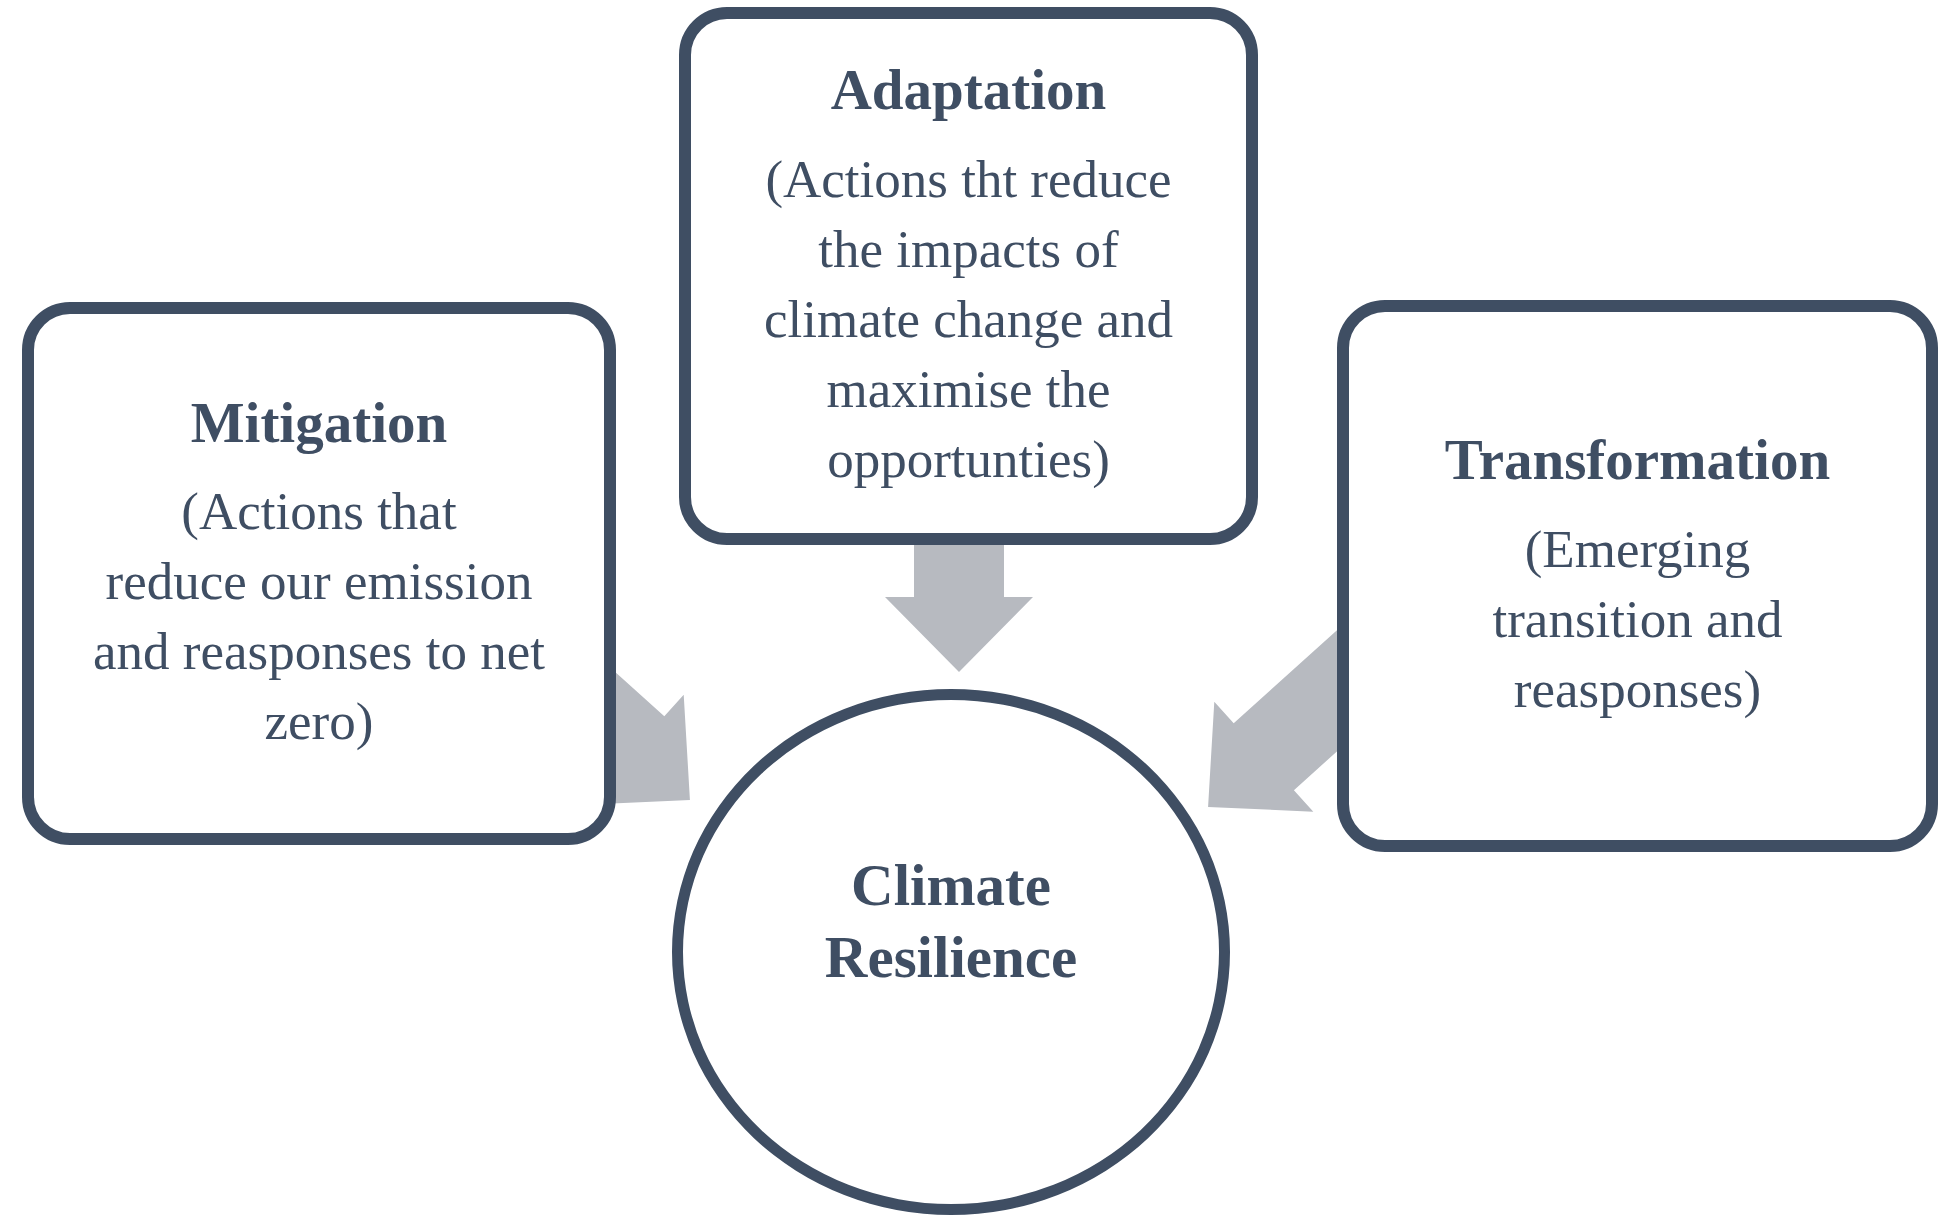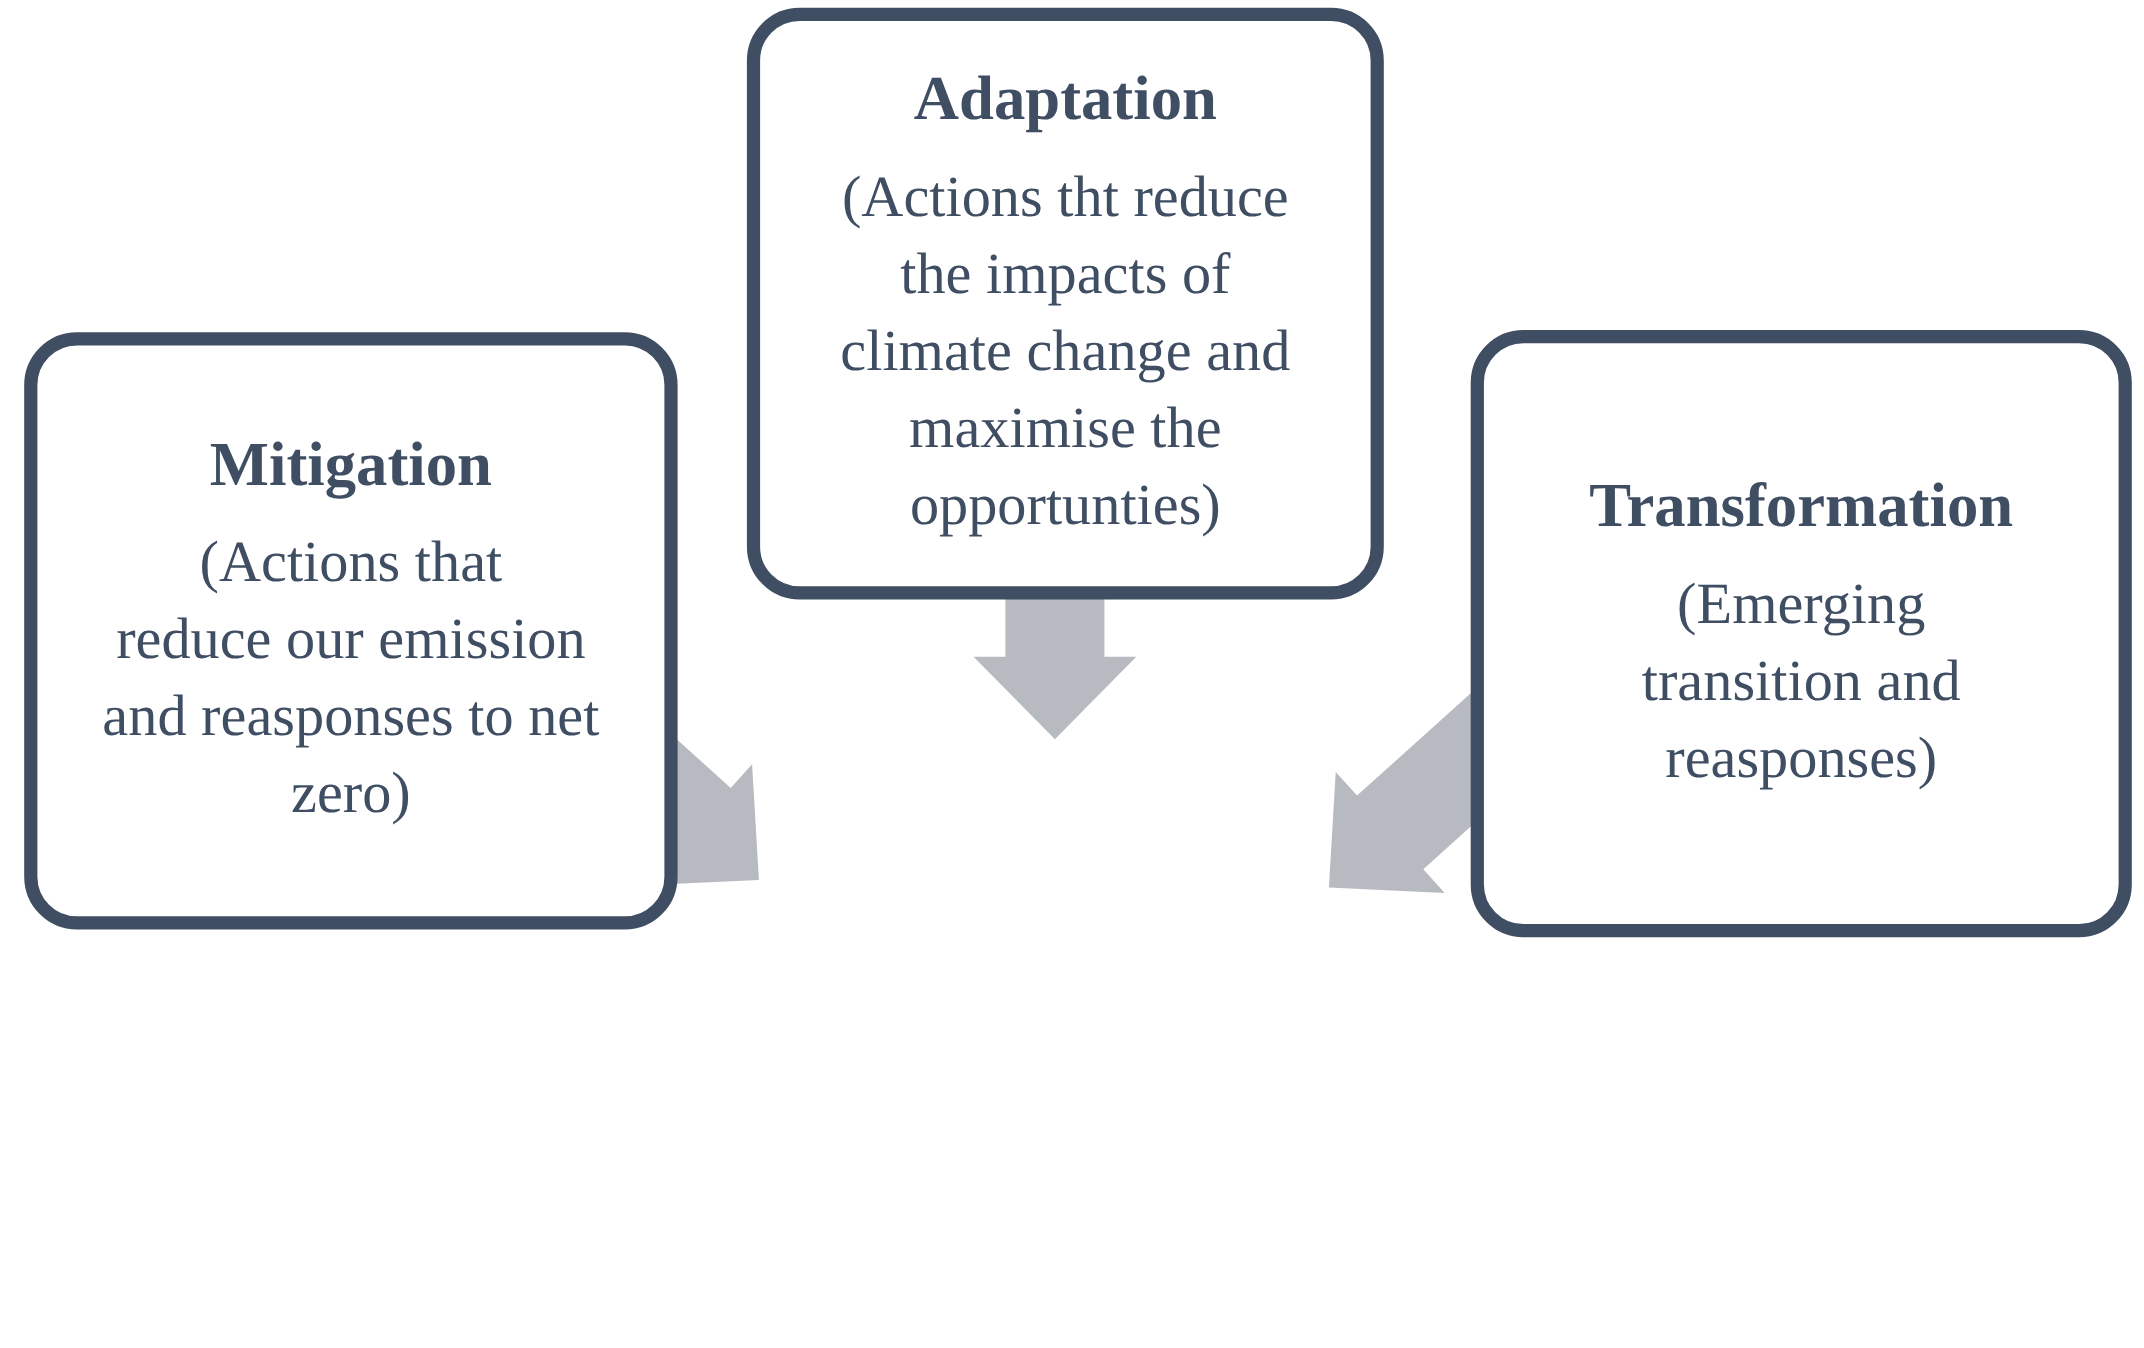--- a/index.html
+++ b/index.html
@@ -97,14 +97,18 @@
 opportunties)</div>
   </div>
 
   <div class="node" id="box-transformation">
     <div class="title">Transformation</div>
     <div class="body">(Emerging
 transition and
 reasponses)</div>
   </div>
 
+  <div class="center-circle">
+    <div class="circle-label">Climate
+Resilience</div>
+  </div>
 
 </div>
 
 </body></html>

